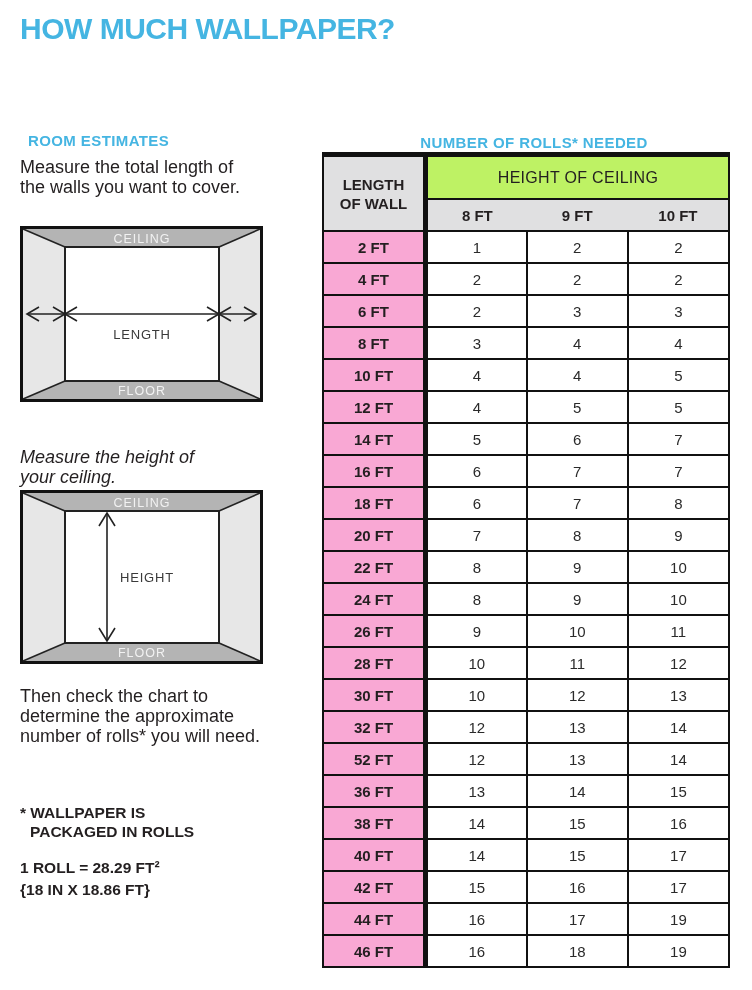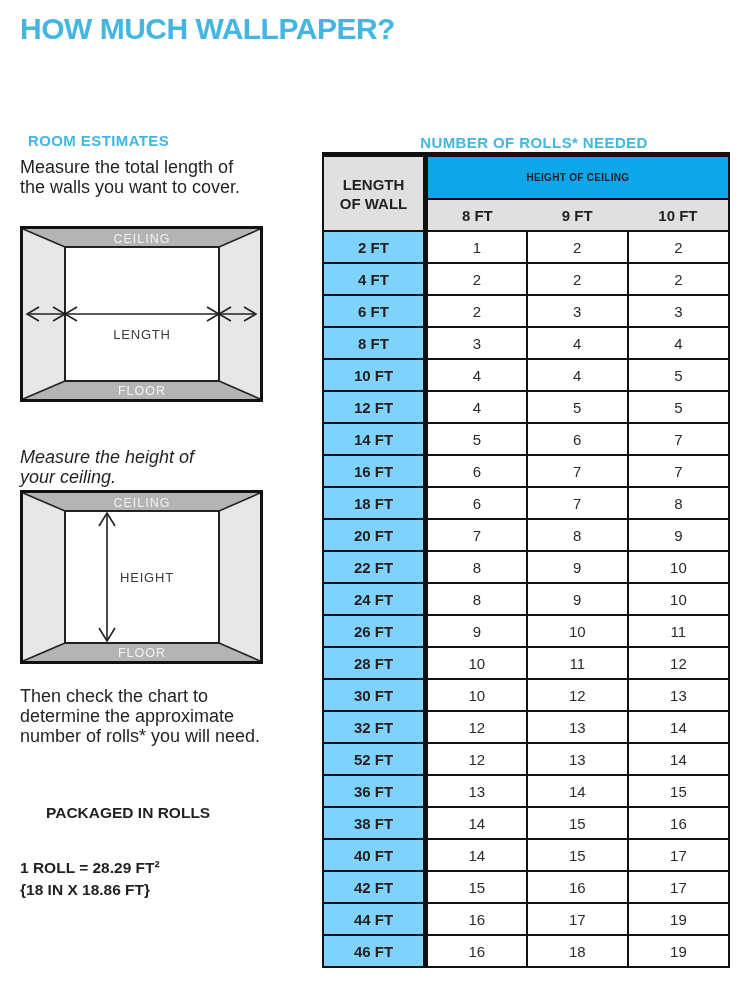--- a/index.html
+++ b/index.html
@@ -20,21 +20,21 @@
   }
   #room-estimates { left:20px; top:124px; }
   #table-title    { left:322px; top:126px; width:408px; text-align:center; }
 
   
   .para { font-size:18px; line-height:20px; color:#231F20; }
   #para-length { left:20px; top:157px; }
   #para-height { left:20px; top:447px;font-style:italic; }
   #para-chart  { left:20px; top:686px; }
   .footnote { left:20px; top:803px; font-size:15.5px; line-height:19px; font-weight:bold; }
-  .footnote .indent { margin-left:26px; }
+  .footnote .indent { margin-left:10px; }
   .roll-spec { left:20px; top:857px; font-size:15.5px; line-height:22px; font-weight:bold; }
 
   
   #diagram-length { left:20px; top:226px; }
   #diagram-height { left:20px; top:490px; }
   .diag-label-light { font-size:12.5px; fill:#f2f2f2; letter-spacing:1px; }
   .diag-label-dark  { font-size:13px; fill:#3a3a3a; letter-spacing:0.8px; }
   .diag-line { stroke:#222; stroke-width:1.6; fill:none; }
 
   
@@ -45,24 +45,24 @@
     border-right:2px solid #111; border-bottom:2px solid #111;
     font-size:15px;
   }
   table.rolls th, table.rolls td {
     border-bottom:2px solid #111; padding:0; text-align:center; vertical-align:middle;
   }
   th.corner {
     width:99px; background:#E0E0E1; border-right:5px solid #111;
     font-weight:bold; font-size:15px; line-height:19px;
   }
-  th.group-hd { background:#0ea5e9; font-weight:bold; font-size:10px; letter-spacing:0.3px; height:41px; }
+  th.group-hd { background:#bef264; font-weight:normal; font-size:16px; letter-spacing:0.3px; height:41px; }
   tr.sub-hd th { background:#E0E0E1; font-weight:bold; height:30px; }
   tbody th {
-    background:#7dd3fc; border-right:5px solid #111; font-weight:bold; height:30px;
+    background:#f9a8d4; border-right:5px solid #111; font-weight:bold; height:30px;
   }
   tbody td { background:#ffffff; color:#2a2a2a; border-left:2px solid #111; }
 </style>
 </head>
 <body>
 
 <div class="page">
 
   <h1 class="abs main-title">HOW MUCH WALLPAPER?</h1>
 
@@ -124,20 +124,21 @@
     <text x="100" y="92" text-anchor="start" class="diag-label-dark">HEIGHT</text>
   </svg>
 
   <div class="abs para" id="para-chart">
     <div>Then check the chart to</div>
     <div>determine the approximate</div>
     <div>number of rolls* you will need.</div>
   </div>
 
   <div class="abs footnote">
+    <div>* WALLPAPER IS</div>
     <div class="indent">PACKAGED IN ROLLS</div>
   </div>
 
   <div class="abs roll-spec">
     <div>1 ROLL = 28.29 FT²</div>
     <div>{18 IN X 18.86 FT}</div>
   </div>
 
   <h2 class="abs section-title" id="table-title">NUMBER OF ROLLS* NEEDED</h2>
 

